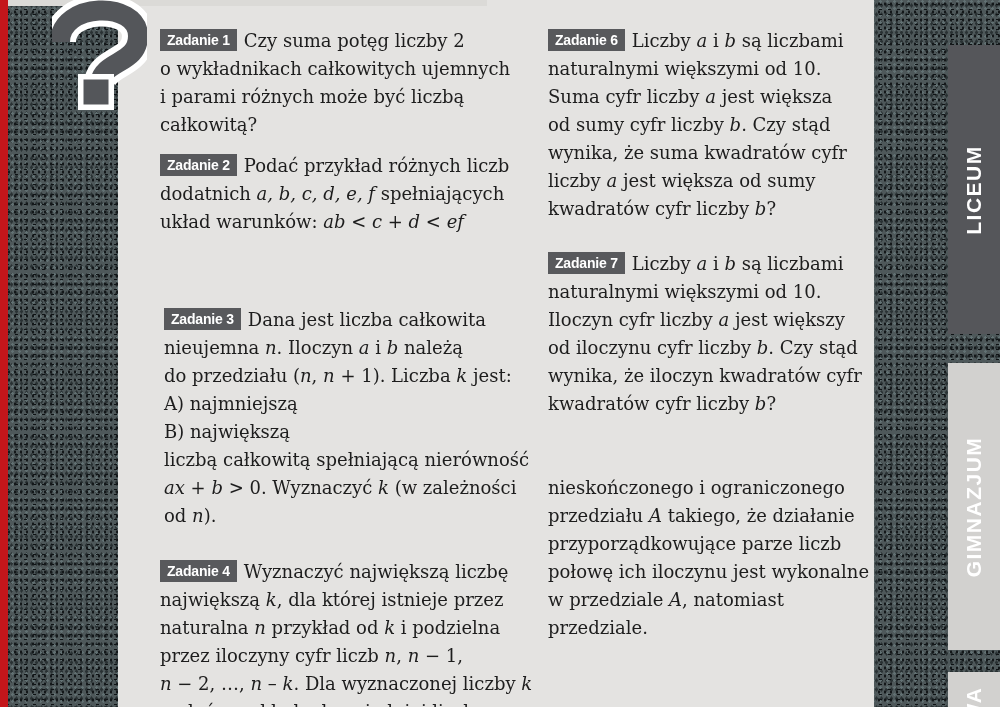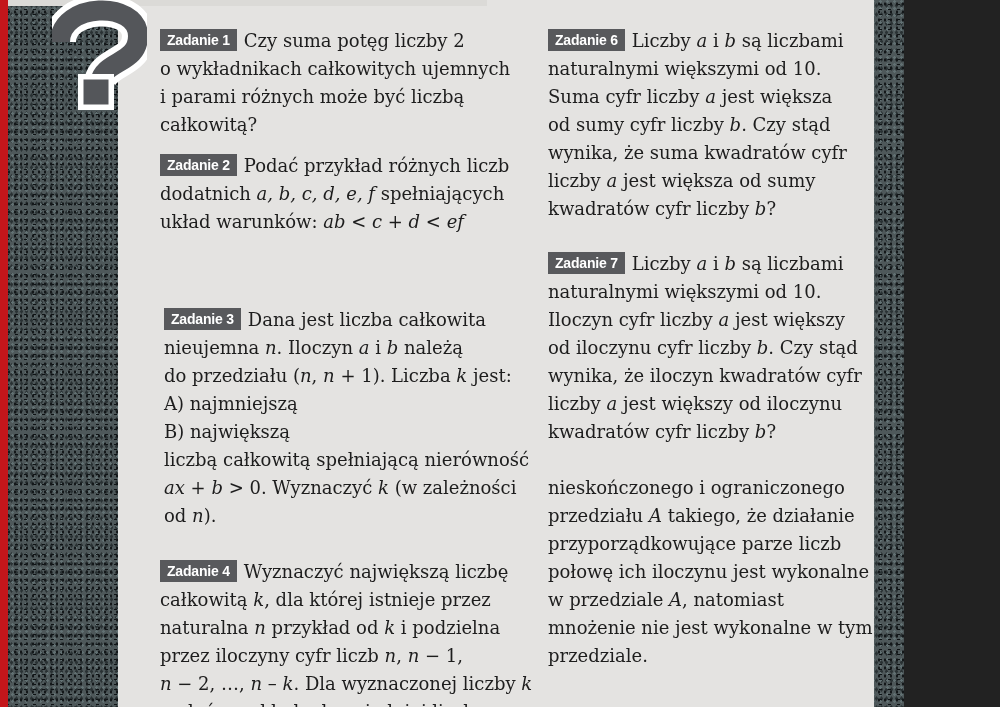--- a/index.html
+++ b/index.html
@@ -1,17 +1,17 @@
 <!DOCTYPE html>
 <html><head>
 <meta charset="utf-8">
 <style>
   html,body{margin:0;padding:0;background:#222;}
   #screen{
-    position:relative;width:904px;height:707px;overflow:hidden;
+    position:relative;width:1000px;height:707px;overflow:hidden;
     background-color:#4e585a;
     background-image:
       radial-gradient(#14181a 1px, transparent 1.4px),
       radial-gradient(#0e1214 1px, transparent 1.3px),
       radial-gradient(#627173 1.1px, transparent 1.5px),
       radial-gradient(#2a3234 1px, transparent 1.3px);
     background-size:6px 8px,9px 5px,7px 7px,5px 9px;
     background-position:0 0,3px 2px,2px 5px,4px 1px;
     font-family:"DejaVu Serif", serif;
   }
@@ -92,21 +92,21 @@
       <div class="line"><span>nieujemna </span><i>n</i><span>. Iloczyn </span><i>a</i><span> i </span><i>b</i><span> należą</span></div>
       <div class="line"><span>do przedziału (</span><i>n</i><span>, </span><i>n</i><span> + 1). Liczba </span><i>k</i><span> jest:</span></div>
       <div class="line"><span>A) najmniejszą</span></div>
       <div class="line"><span>B) największą</span></div>
       <div class="line"><span>liczbą całkowitą spełniającą nierówność</span></div>
       <div class="line"><i>ax</i><span> + </span><i>b</i><span> &gt; 0. Wyznaczyć </span><i>k</i><span> (w zależności</span></div>
       <div class="line"><span>od </span><i>n</i><span>).</span></div>
     </section>
   <section class="task" style="left:160px;top:558px">
       <div class="line"><span class="badge">Zadanie 4</span><span>Wyznaczyć największą liczbę</span></div>
-      <div class="line"><span>całkowitą </span><i>k</i><span>, dla której istnieje przez</span></div>
+      <div class="line"><span>największą </span><i>k</i><span>, dla której istnieje przez</span></div>
       <div class="line"><span>naturalna </span><i>n</i><span> przykład od </span><i>k</i><span> i podzielna</span></div>
       <div class="line"><span>przez iloczyny cyfr liczb </span><i>n</i><span>, </span><i>n</i><span> − 1,</span></div>
       <div class="line"><i>n</i><span> − 2, …, </span><i>n</i><span> – </span><i>k</i><span>. Dla wyznaczonej liczby </span><i>k</i></div>
       <div class="line"><span>podać przykład odpowiedniej liczby </span><i>n</i></div>
     </section>
 
   <section class="task" style="left:548px;top:27px">
       <div class="line"><span class="badge">Zadanie 6</span><span>Liczby </span><i>a</i><span> i </span><i>b</i><span> są liczbami</span></div>
       <div class="line"><span>naturalnymi większymi od 10.</span></div>
       <div class="line"><span>Suma cyfr liczby </span><i>a</i><span> jest większa</span></div>
@@ -114,30 +114,28 @@
       <div class="line"><span>wynika, że suma kwadratów cyfr</span></div>
       <div class="line"><span>liczby </span><i>a</i><span> jest większa od sumy</span></div>
       <div class="line"><span>kwadratów cyfr liczby </span><i>b</i><span>?</span></div>
     </section>
   <section class="task" style="left:548px;top:250px">
       <div class="line"><span class="badge">Zadanie 7</span><span>Liczby </span><i>a</i><span> i </span><i>b</i><span> są liczbami</span></div>
       <div class="line"><span>naturalnymi większymi od 10.</span></div>
       <div class="line"><span>Iloczyn cyfr liczby </span><i>a</i><span> jest większy</span></div>
       <div class="line"><span>od iloczynu cyfr liczby </span><i>b</i><span>. Czy stąd</span></div>
       <div class="line"><span>wynika, że iloczyn kwadratów cyfr</span></div>
-      <div class="line"><span>liczby </span><i>a</i><span> jest większy od iloczynu</span></div>
       <div class="line"><span>kwadratów cyfr liczby </span><i>b</i><span>?</span></div>
     </section>
   <section class="task" style="left:548px;top:474px">
       <div class="line"><span>nieskończonego i ograniczonego</span></div>
       <div class="line"><span>przedziału </span><i>A</i><span> takiego, że działanie</span></div>
       <div class="line"><span>przyporządkowujące parze liczb</span></div>
       <div class="line"><span>połowę ich iloczynu jest wykonalne</span></div>
       <div class="line"><span>w przedziale </span><i>A</i><span>, natomiast</span></div>
-      <div class="line"><span>mnożenie nie jest wykonalne w tym</span></div>
       <div class="line"><span>przedziale.</span></div>
     </section>
 
   <div class="side-tab dark" style="top:45px;height:289px">
     <span class="tab-label">LICEUM</span>
   </div>
   <div class="side-tab light" style="top:363px;height:287px">
     <span class="tab-label">GIMNAZJUM</span>
   </div>
   <div class="side-tab light clipped" style="top:672px;height:120px">

